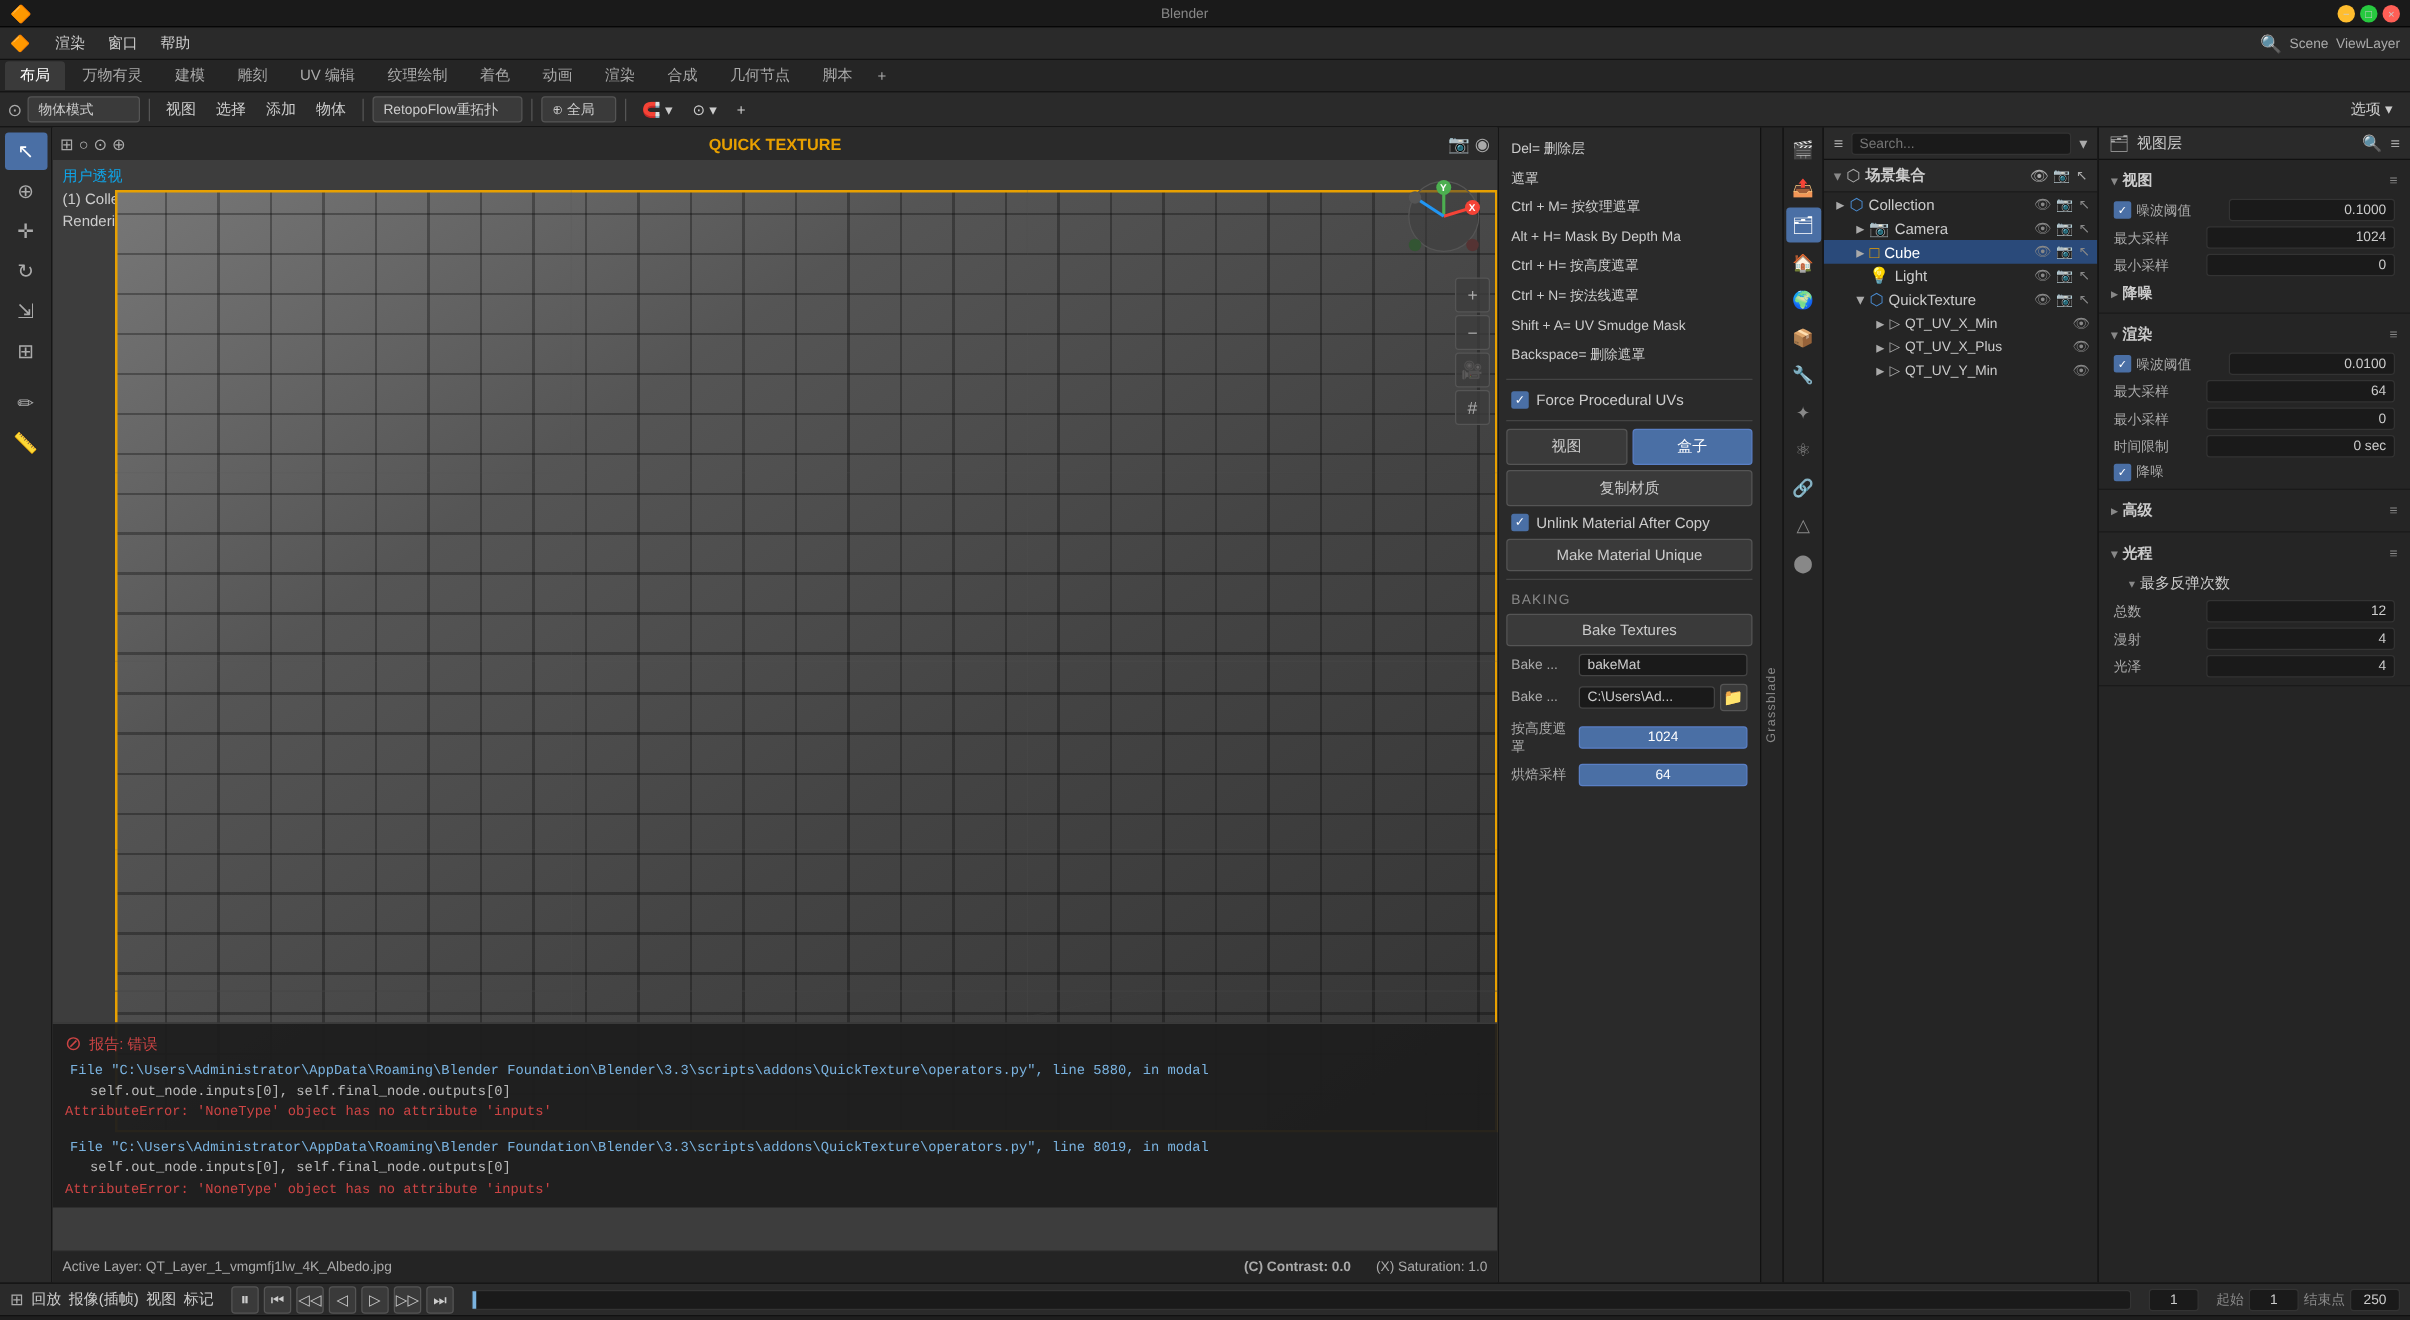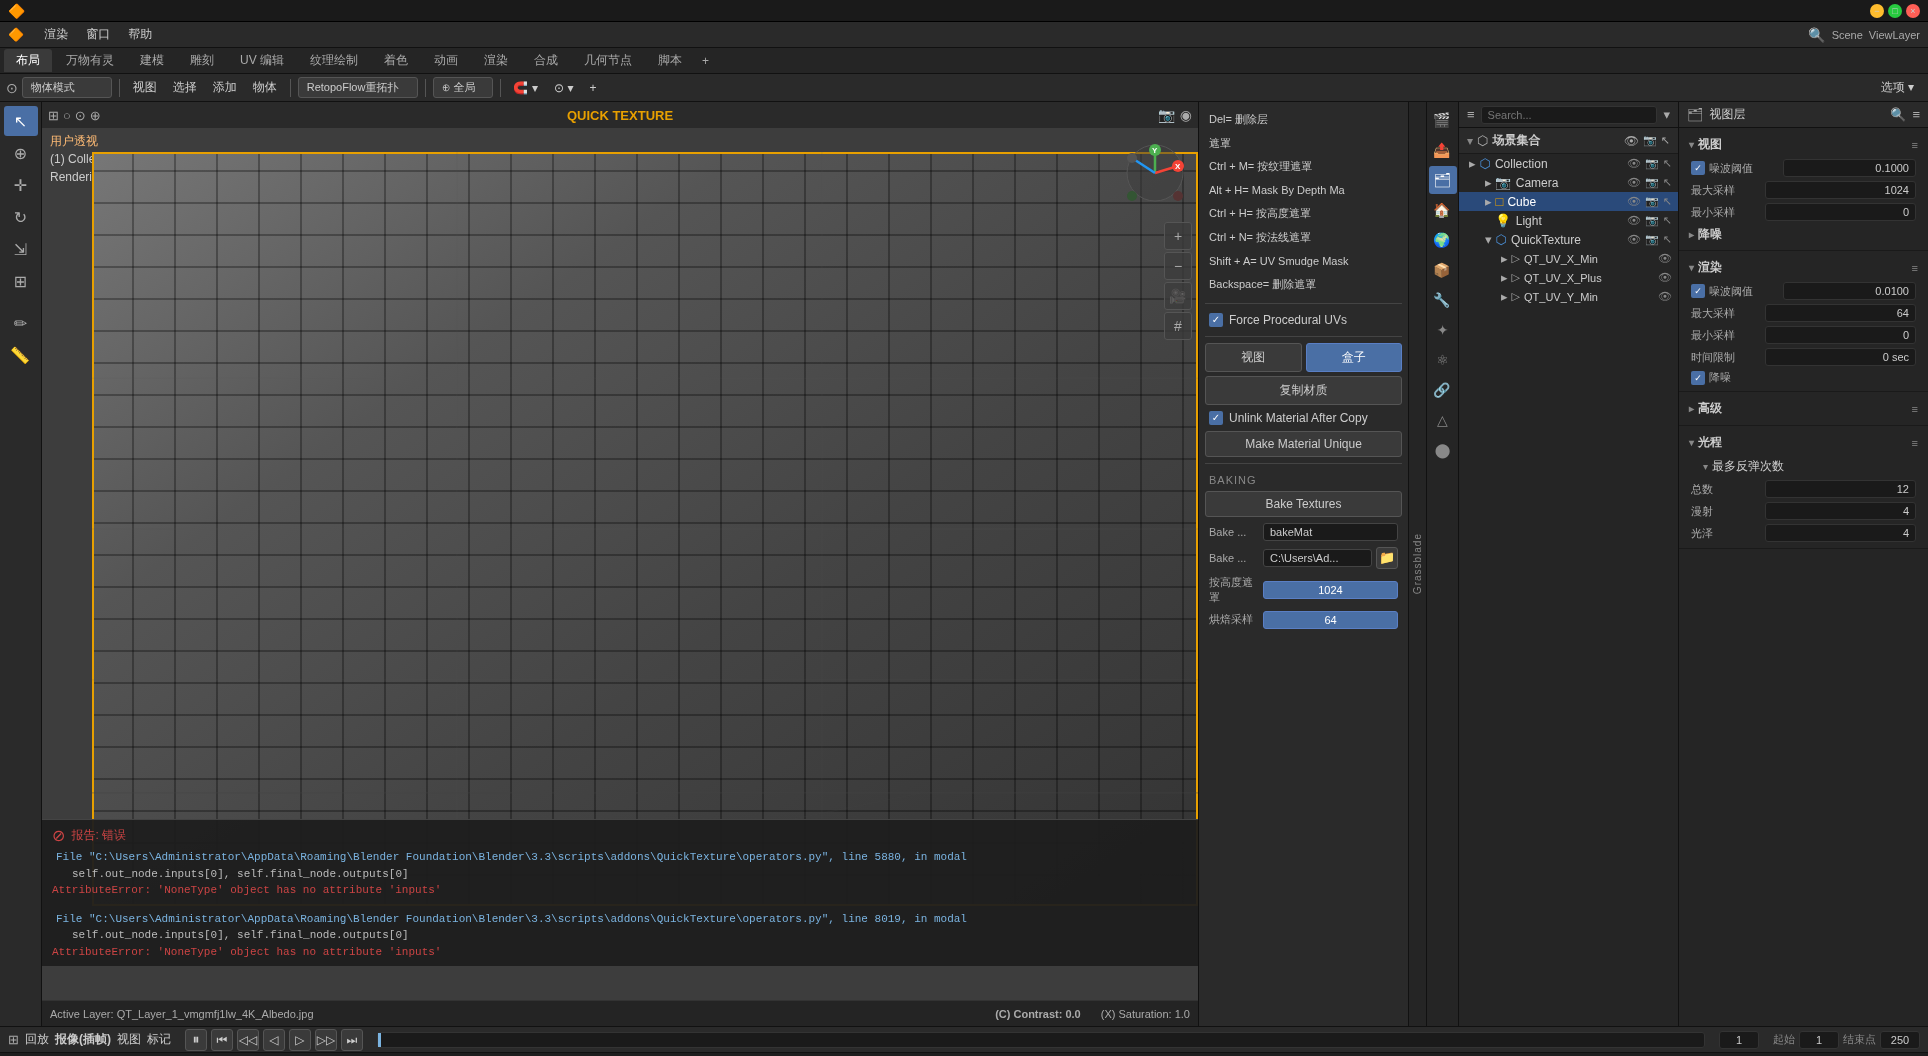--- a/index.html
+++ b/index.html
@@ -621,20 +621,21 @@
       height: 100%;
     }
 
     .chevron { font-size: 10px; color: #888; }
   </style>
 </head>
 <body>
 
 <div class="top-window-bar">
   <span style="color:#e87d0d;font-size:14px;">🔶</span>
+  <span class="window-title">Blender</span>
   <div class="window-controls">
     <div class="win-btn minimize">−</div>
     <div class="win-btn maximize">□</div>
     <div class="win-btn close">×</div>
   </div>
 </div>
 
 <div class="top-bar">
   <span class="top-bar-logo">🔶</span>
   <div class="top-bar-menu">
@@ -704,21 +705,21 @@
       <span style="color:#aaa;font-size:13px;">⊞</span>
       <span style="color:#aaa;font-size:13px;">○</span>
       <span style="color:#aaa;font-size:13px;">⊙</span>
       <span style="color:#aaa;font-size:13px;">⊕</span>
       <span class="viewport-title">QUICK TEXTURE</span>
       <span style="margin-left:auto;color:#aaa;font-size:14px;">📷</span>
       <span style="color:#aaa;font-size:14px;">◉</span>
     </div>
 
     <div class="viewport-info">
-      <div style="font-size:12px;color:#fdba74;">用户透视</div>
+      <div style="font-size:12px;color:#0ea5e9;">用户透视</div>
       <div style="font-size:12px;color:#ccc;">(1) Collection | Cube</div>
       <div style="font-size:12px;color:#ccc;">Rendering Done</div>
     </div>
 
     <div class="cube-3d">
       <div class="cube-texture"></div>
       <div class="cube-outline"></div>
 
       <svg style="position:absolute;top:0;left:0;width:100%;height:100%;pointer-events:none;">
 
@@ -1072,21 +1073,21 @@
           <div class="props-value">4</div>
         </div>
       </div>
     </div>
   </div>
 </div>
 
 <div style="height:26px;background:#2a2a2a;display:flex;align-items:center;padding:0 8px;gap:6px;border-top:1px solid #111;position:relative;">
   <span style="color:#aaa;font-size:13px;cursor:pointer;">⊞</span>
   <span style="color:#ccc;font-size:12px;cursor:pointer;">回放</span>
-  <span style="color:#ccc;font-size:12px;cursor:pointer;font-weight:bold;">报像(插帧)</span>
+  <span style="color:#ccc;font-size:12px;cursor:pointer;">报像(插帧)</span>
   <span style="color:#ccc;font-size:12px;cursor:pointer;">视图</span>
   <span style="color:#ccc;font-size:12px;cursor:pointer;">标记</span>
 
   <div style="display:flex;align-items:center;gap:4px;margin-left:8px;">
     <div class="timeline-btn" style="font-size:14px;">⏸</div>
     <div class="timeline-btn">⏮</div>
     <div class="timeline-btn">◁◁</div>
     <div class="timeline-btn">◁</div>
     <div class="timeline-btn">▷</div>
     <div class="timeline-btn">▷▷</div>

